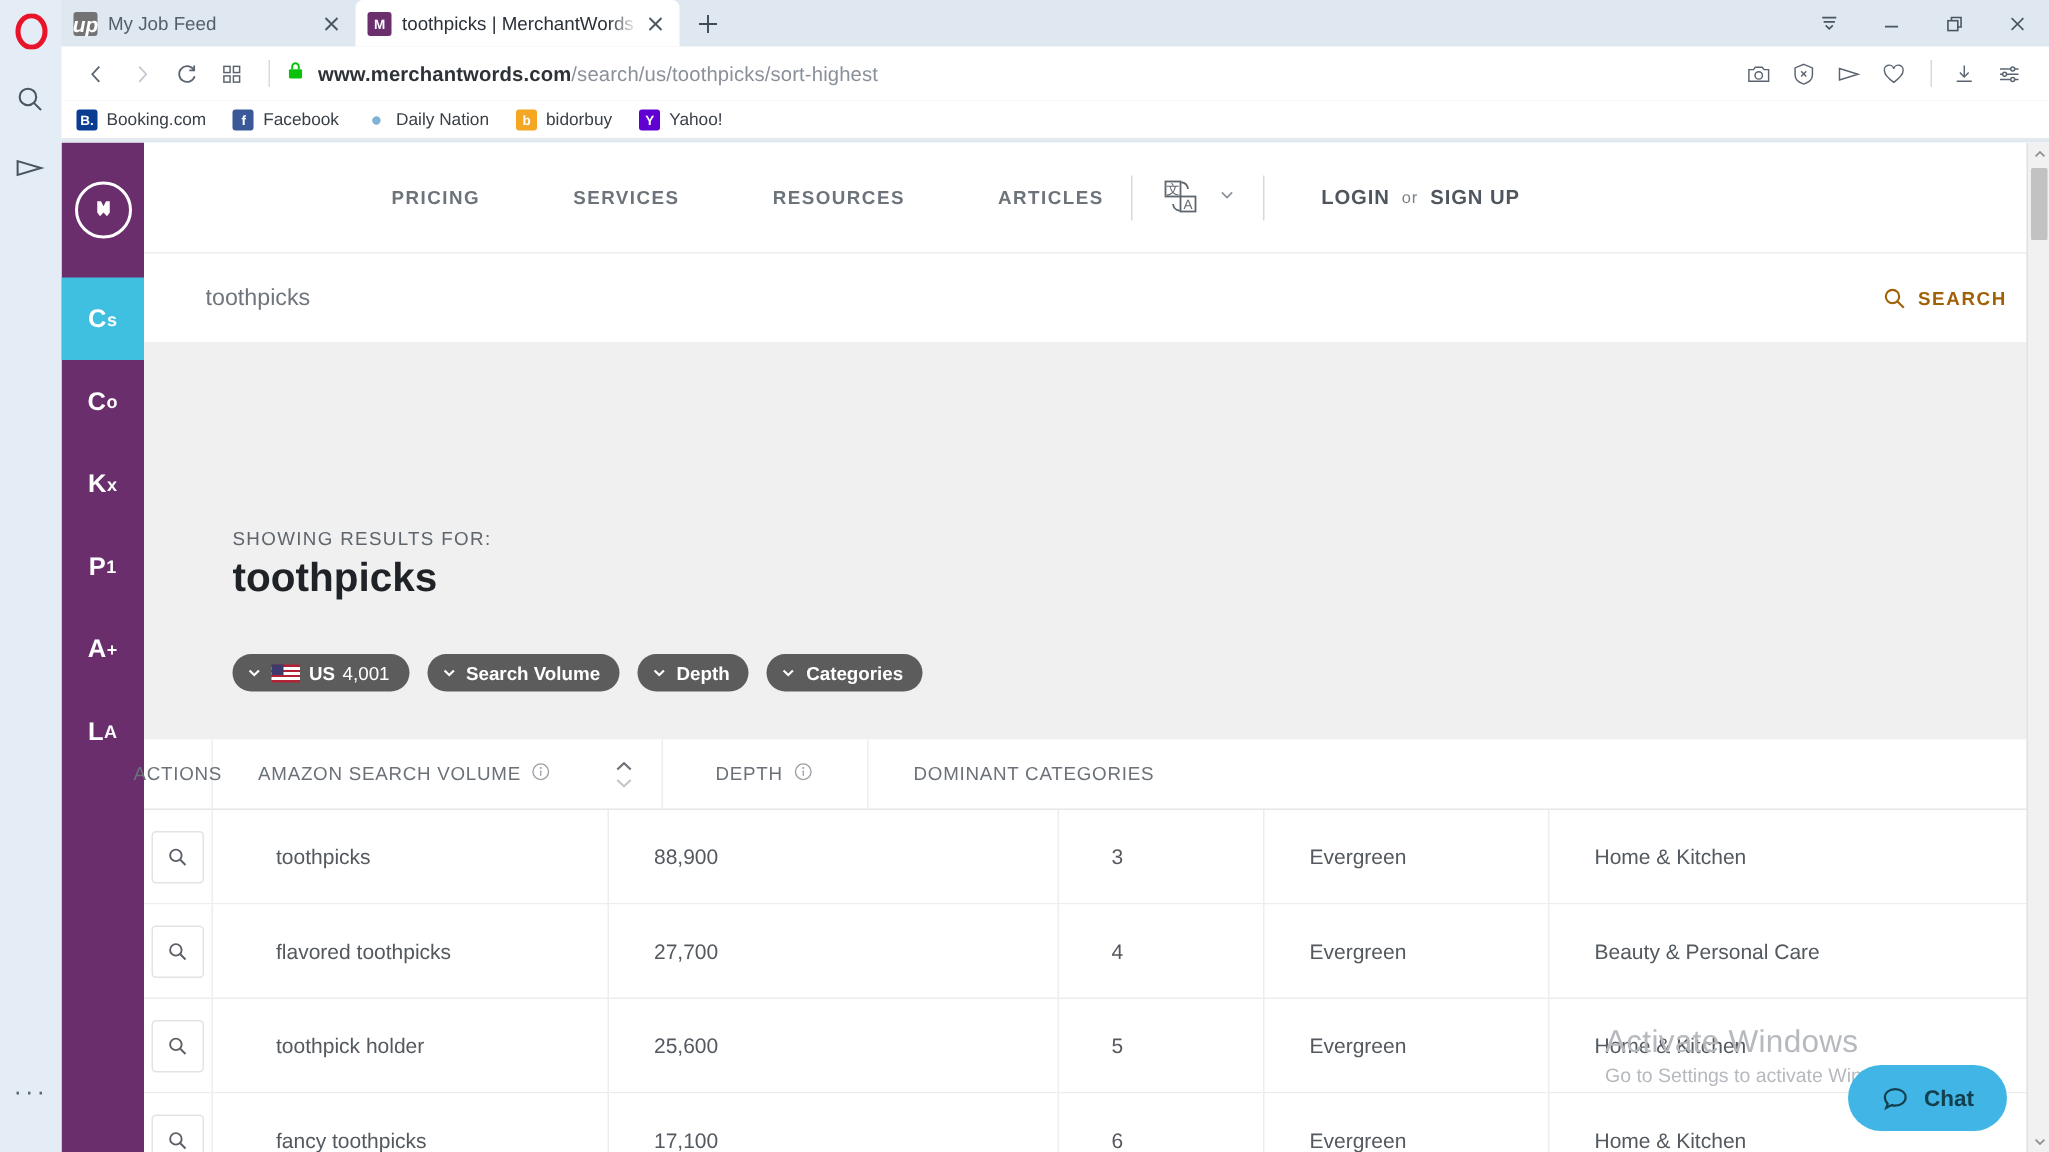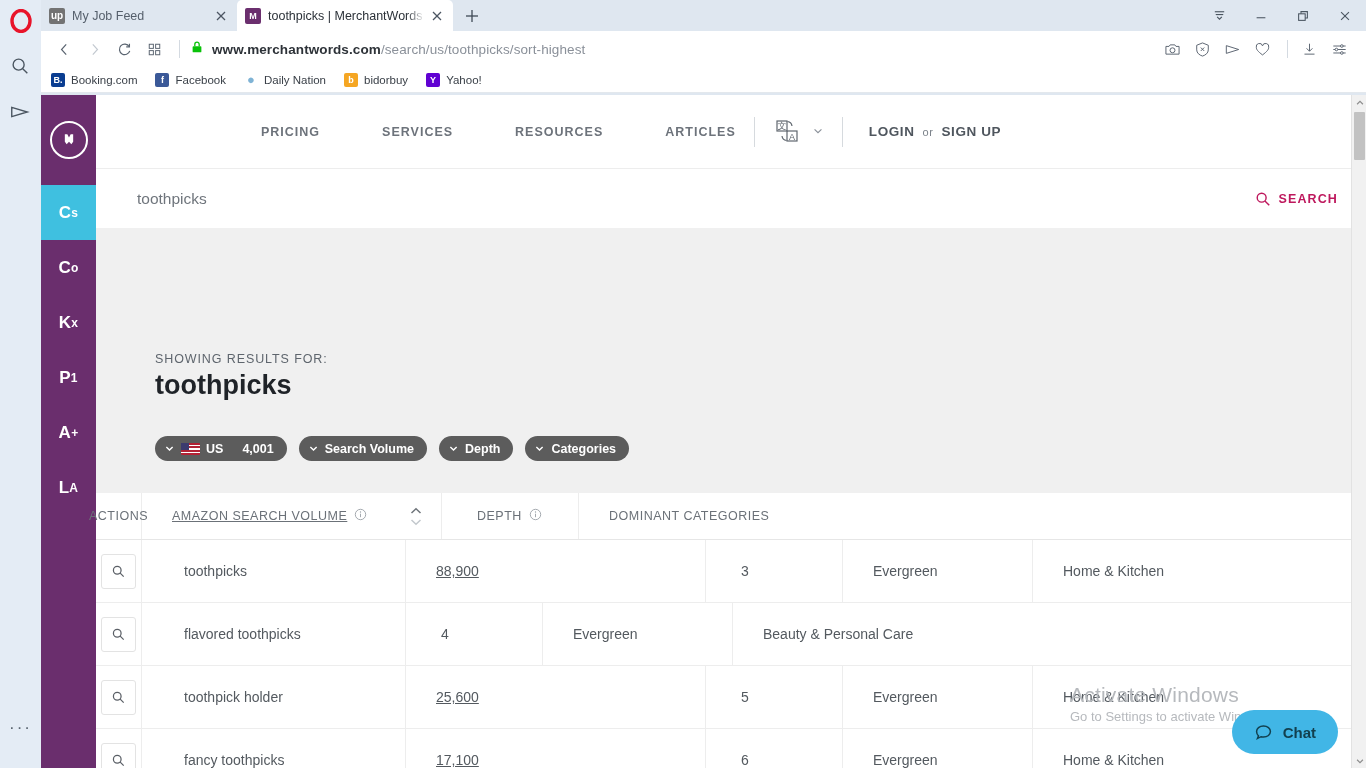--- a/index.html
+++ b/index.html
@@ -31,21 +31,21 @@
     display: flex; align-items: center; padding: 0 8px;
     font-size: 12.5px; color: #555f6b;
   }
   .tab.inactive { left: 0; width: 196px; background: #dfe7f0; }
   .tab.active {
     left: 196px; width: 216px; background: #ffffff;
     border-top-left-radius: 5px; border-top-right-radius: 5px;
     color: #2b3138;
   }
   .tab-favicon { width: 16px; height: 16px; flex: 0 0 16px; margin-right: 7px; border-radius: 2px; }
-  .fav-upwork { background: #737373; color: #fff; font-size: 10px; font-weight: bold; display:flex; align-items:center; justify-content:center; }
+  .fav-upwork { background: #737373; color: #fff; font-size: 14px; font-weight: bold; display:flex; align-items:center; justify-content:center;font-style:italic; }
   .fav-mw { background: #6b2f6e; color: #fff; font-size: 9px; font-weight: bold; display:flex; align-items:center; justify-content:center; }
   .tab-title { flex: 1 1 auto; white-space: nowrap; overflow: hidden; }
   .tab.active .tab-title { -webkit-mask-image: linear-gradient(to right, #000 88%, transparent 100%); mask-image: linear-gradient(to right, #000 88%, transparent 100%); }
   .tab-close { flex: 0 0 16px; width: 16px; height: 16px; margin-left: 4px; color: #4c5662; }
   .new-tab { position: absolute; left: 420px; top: 5px; width: 22px; height: 22px; color: #3f4a56; }
 
   .wincontrols { position: absolute; right: 0; top: 0; height: 31px; display: flex; align-items: center; }
   .wc { width: 42px; height: 31px; display: flex; align-items: center; justify-content: center; color: #4a5560; }
 
   .toolbar { position: relative; height: 36px; background: #ffffff; display: flex; align-items: center; padding: 0 10px; }
@@ -79,51 +79,51 @@
 
   
   .mw-header { position: absolute; left: 55px; top: 0; width: 1270px; height: 73px; background: #ffffff; display: flex; align-items: center; }
   .mw-wordmark { margin-left: 59px; font-size: 27px; font-weight: 700; color: #6a2e6d; letter-spacing: -0.2px; }
   .mw-nav { margin-left: 165px; display: flex; align-items: center; }
   .mw-nav a { font-size: 12.5px; color: #6d737b; letter-spacing: 1px; font-weight: 600; text-decoration: none; margin-right: 62px; white-space: nowrap; }
   .mw-nav a:last-child { margin-right: 0; }
   .hdr-sep { width: 1px; height: 30px; background: #d6dade; margin: 0 18px; }
   .translate-ico { width: 30px; height: 30px; color: #5f666e; }
   .chev-sm { margin-left: 9px; color: #8a9099; }
-  .mw-auth { margin-left: 8px; display: flex; align-items: center; font-size: 13.5px; font-weight: 700; color: #4f565e; letter-spacing: .6px; }
+  .mw-auth { margin-left: 20px; display: flex; align-items: center; font-size: 13.5px; font-weight: 700; color: #4f565e; letter-spacing: .6px; }
   .mw-auth .or { font-weight: 400; font-size: 11px; margin: 0 8px; color: #7b828a; }
 
   
   .mw-search { position: absolute; left: 55px; top: 73px; width: 1270px; height: 60px; background: #ffffff; border-top: 1px solid #ededed; display: flex; align-items: center; }
   .mw-search-input { margin-left: 41px; flex: 1 1 auto; font-size: 15.5px; color: #6f757c; border: none; outline: none; background: transparent; font-family: inherit; }
-  .mw-search-btn { display: flex; align-items: center; margin-right: 28px; color: #be185d; font-size: 12.5px; letter-spacing: 1.1px; font-weight: 600; }
+  .mw-search-btn { display: flex; align-items: center; margin-right: 28px; color: #a16207; font-size: 12.5px; letter-spacing: 1.1px; font-weight: 600; }
   .mw-search-btn svg { margin-right: 8px; }
 
   
   .results-band { position: absolute; left: 55px; top: 133px; width: 1270px; height: 265px; background: #f0f0f0; }
   .showing-label { position: absolute; left: 59px; top: 124px; font-size: 12.5px; letter-spacing: .9px; color: #5e656d; font-weight: 400; }
   .showing-term { position: absolute; left: 59px; top: 142px; font-size: 27px; font-weight: 700; color: #1f2328; }
   .pills { position: absolute; left: 59px; top: 208px; display: flex; align-items: center; }
   .pill { height: 25px; border-radius: 13px; background: #5c5c5c; color: #ffffff; display: flex; align-items: center; padding: 0 13px 0 9px; margin-right: 12px; font-size: 12.5px; font-weight: 600; white-space: nowrap; }
   .pill svg { margin-right: 6px; }
   .flag { width: 19px; height: 12px; margin-right: 6px; border-radius: 1px; background:
      linear-gradient(to bottom,
       #b22234 0 14.3%, #fff 14.3% 28.6%, #b22234 28.6% 42.9%, #fff 42.9% 57.1%,
       #b22234 57.1% 71.4%, #fff 71.4% 85.7%, #b22234 85.7% 100%); position: relative; }
   .flag::after { content: ""; position: absolute; left: 0; top: 0; width: 8px; height: 7px; background: #3c3b6e; }
-  .pill .count { font-weight: 700; margin-left: 19px; }
+  .pill .count { font-weight: 400; margin-left: 5px; }
 
   
   .tbl { position: absolute; left: 55px; top: 398px; width: 1270px; }
   .tbl-head { display: flex; height: 47px; align-items: center; border-bottom: 1px solid #e6e6e6; background: #fff; }
   .tbl-row { display: flex; height: 63px; align-items: center; border-bottom: 1px solid #ededed; background: #fff; }
   .c { padding: 0 16px; font-size: 14px; color: #53595f; display: flex; align-items: center; height: 100%; }
   .c-actions { width: 46px; justify-content: center; border-right: 1px solid #ededed; padding: 0; }
   .c-kw { width: 264px; border-right: 1px solid #ededed; padding-left: 42px; }
-  .c-vol { width: 300px; border-right: 1px solid #ededed; padding-left: 30px; text-decoration: underline; }
+  .c-vol { width: 300px; border-right: 1px solid #ededed; padding-left: 30px; }
   .c-depth { width: 137px; border-right: 1px solid #ededed; padding-left: 35px; }
   .c-season { width: 190px; border-right: 1px solid #ededed; padding-left: 30px; }
   .c-cat { flex: 1 1 auto; padding-left: 30px; }
   .th { font-size: 12.5px; color: #6b7178; letter-spacing: .5px; font-weight: 400; }
   .th .info { margin-left: 7px; }
   .sort-ctl { margin-left: auto; margin-right: 2px; display: flex; flex-direction: column; align-items: center; color: #aab0b6; }
   .act-btn { width: 35px; height: 35px; border: 1px solid #e3e3e3; border-radius: 3px; display: flex; align-items: center; justify-content: center; color: #5a5f66; background: #fff; }
 
   
   .watermark { position: absolute; left: 1029px; top: 588px; width: 290px; color: #b6b9bd; text-align: left; pointer-events: none; }
@@ -487,20 +487,21 @@
         <div class="tbl-row">
           <div class="c c-actions">
             <div class="act-btn">
                 <svg viewBox="0 0 18 18" width="15" height="15" fill="none" stroke="currentColor" stroke-width="1.5">
                   <circle cx="7.5" cy="7.5" r="4.6"></circle>
                   <line x1="11" y1="11" x2="15.2" y2="15.2"></line>
                 </svg>
               </div>
           </div>
           <div class="c c-kw">flavored toothpicks</div>
+          <div class="c c-vol">27,700</div>
           <div class="c c-depth">4</div>
           <div class="c c-season">Evergreen</div>
           <div class="c c-cat">Beauty &amp; Personal Care</div>
         </div>
 
         <div class="tbl-row">
           <div class="c c-actions">
             <div class="act-btn">
                 <svg viewBox="0 0 18 18" width="15" height="15" fill="none" stroke="currentColor" stroke-width="1.5">
                   <circle cx="7.5" cy="7.5" r="4.6"></circle>

